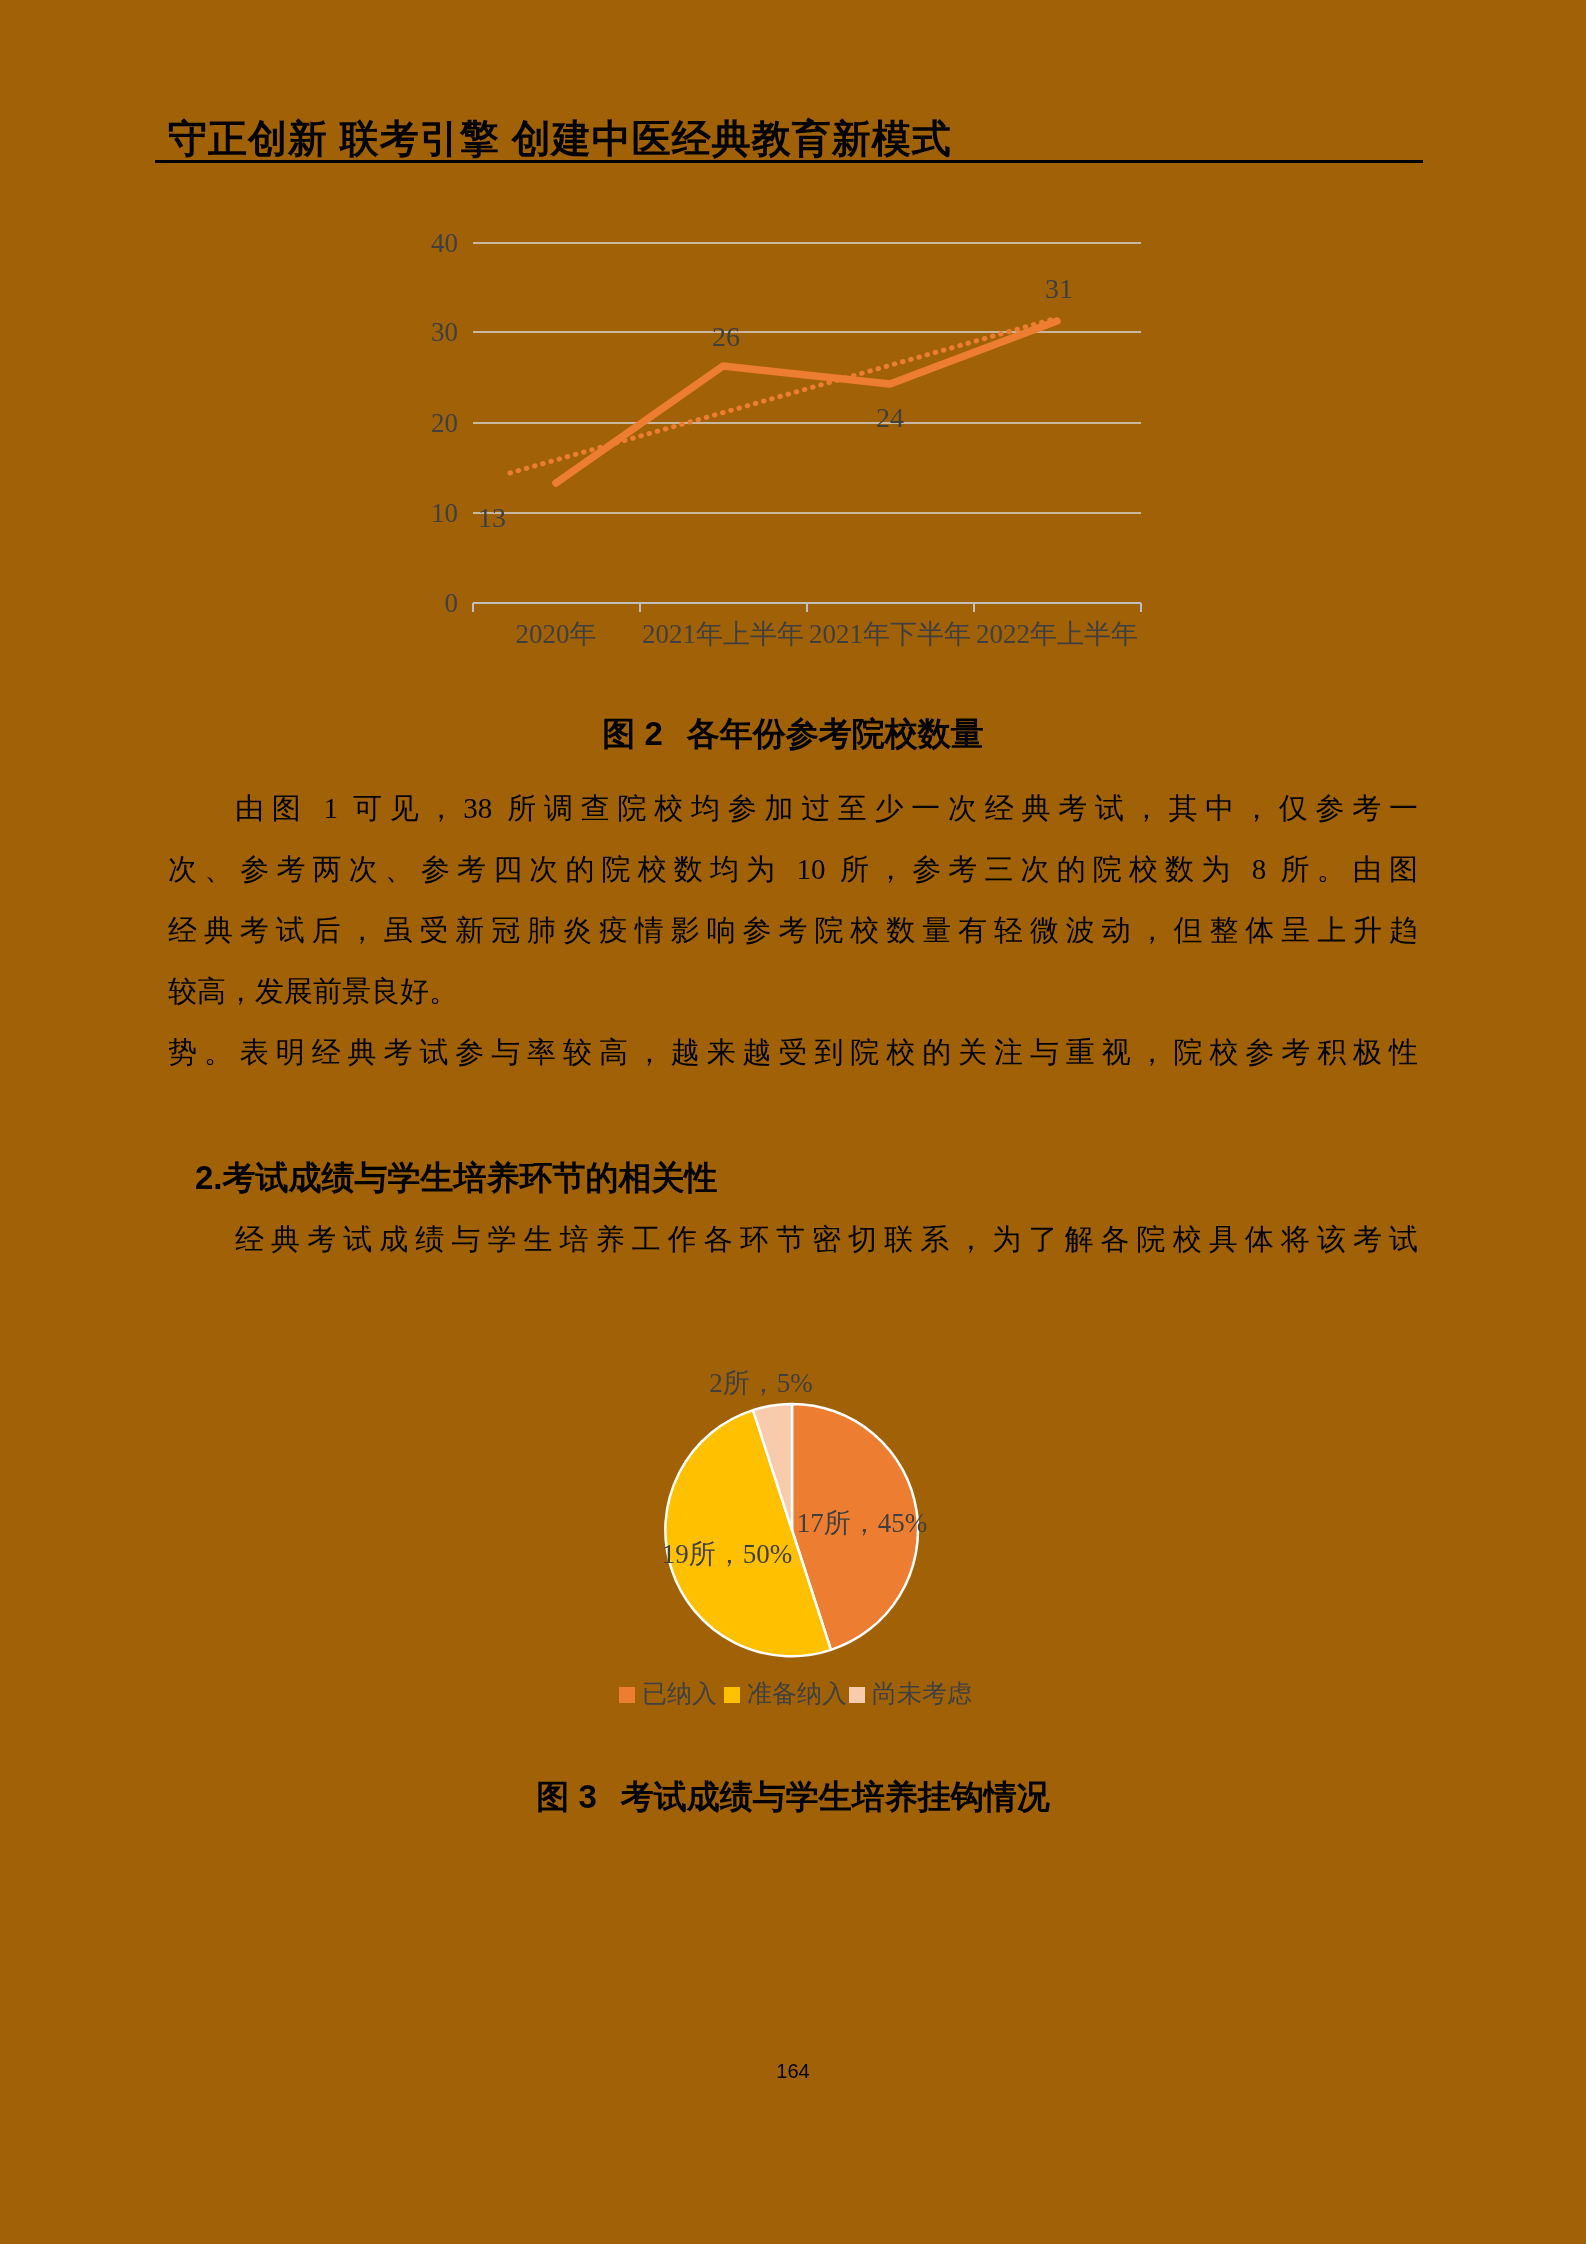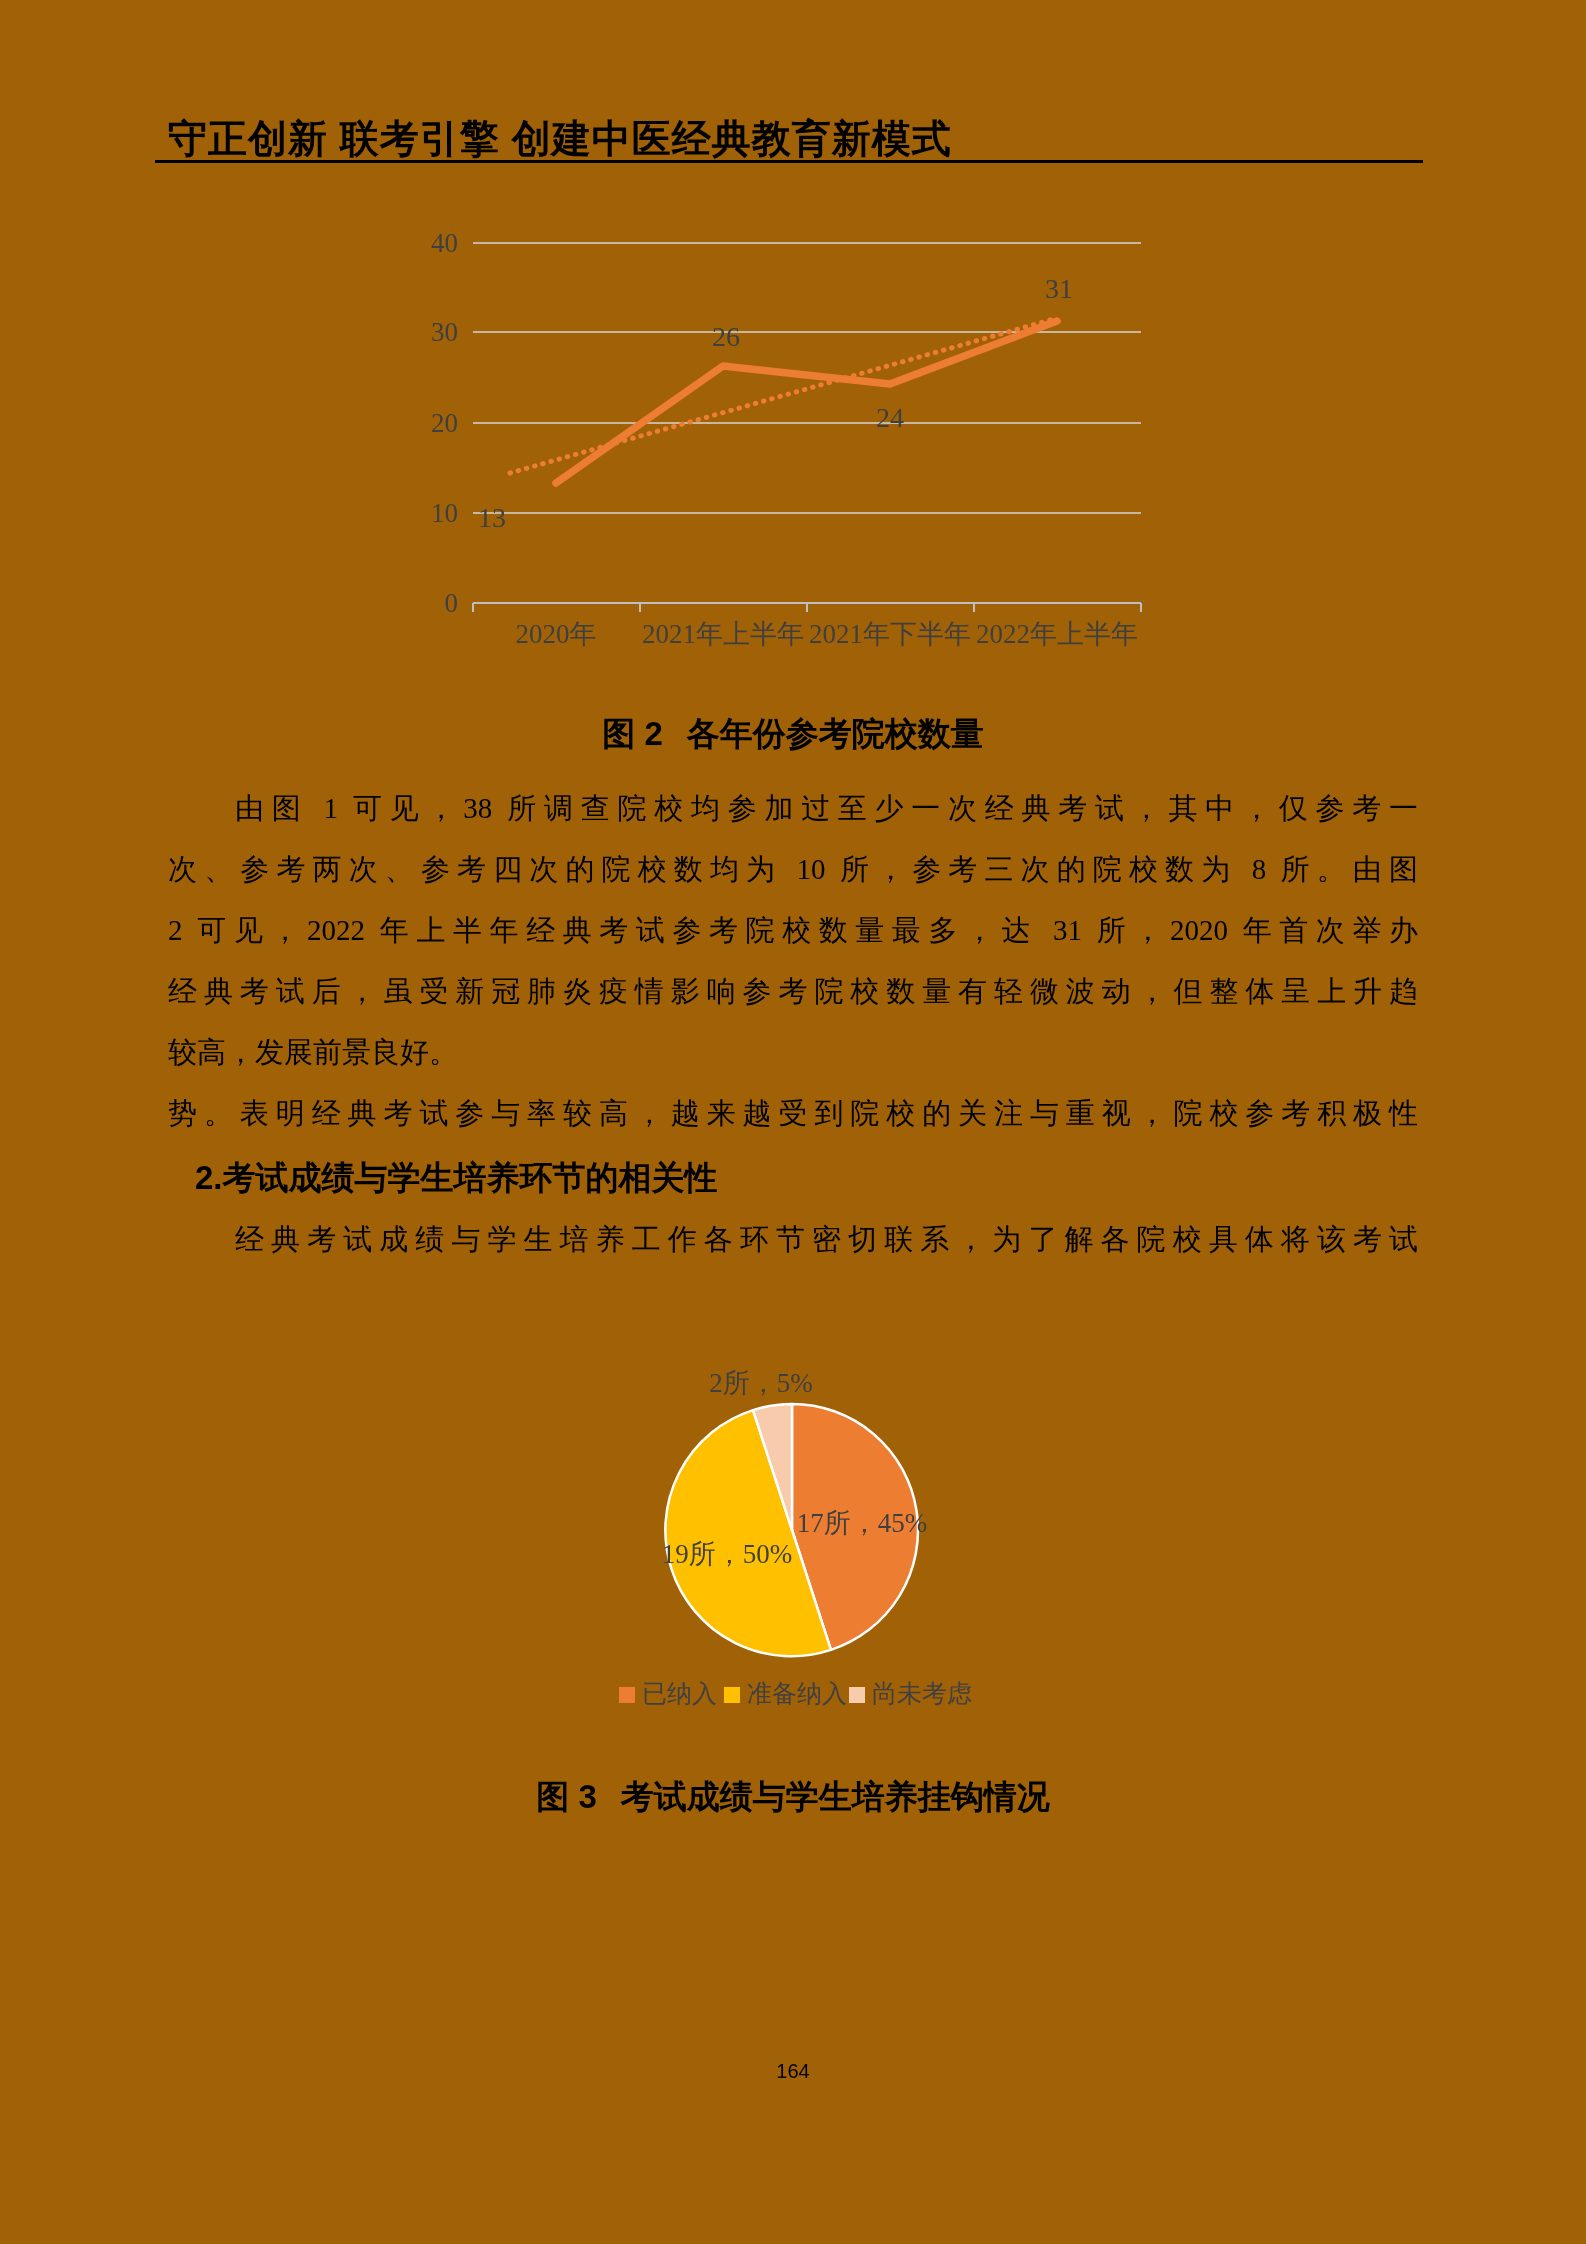--- a/index.html
+++ b/index.html
@@ -97,21 +97,20 @@
     <text class="dlabel" x="1059" y="298" text-anchor="middle">31</text>
   </svg>
 
   <div class="abs fig-caption" style="top:712px;">
     <span class="cap-num">图 2</span><span>各年份参考院校数量</span>
   </div>
 
   <div class="abs para" style="top:778px;">
     <div class="line just indent">由图 1 可见，38 所调查院校均参加过至少一次经典考试，其中，仅参考一</div>
     <div class="line just">次、参考两次、参考四次的院校数均为 10 所，参考三次的院校数为 8 所。由图</div>
-    <div class="line just">2 可见，2022 年上半年经典考试参考院校数量最多，达 31 所，2020 年首次举办</div>
     <div class="line just">经典考试后，虽受新冠肺炎疫情影响参考院校数量有轻微波动，但整体呈上升趋</div>
     <div class="line">较高，发展前景良好。</div>
     <div class="line just">势。表明经典考试参与率较高，越来越受到院校的关注与重视，院校参考积极性</div>
   </div>
 
   <div class="abs section-heading" style="top:1147px;margin-left:27px;">2.考试成绩与学生培养环节的相关性</div>
 
   <div class="abs para" style="top:1209px;">
     <div class="line just indent">经典考试成绩与学生培养工作各环节密切联系，为了解各院校具体将该考试</div>
   </div>

